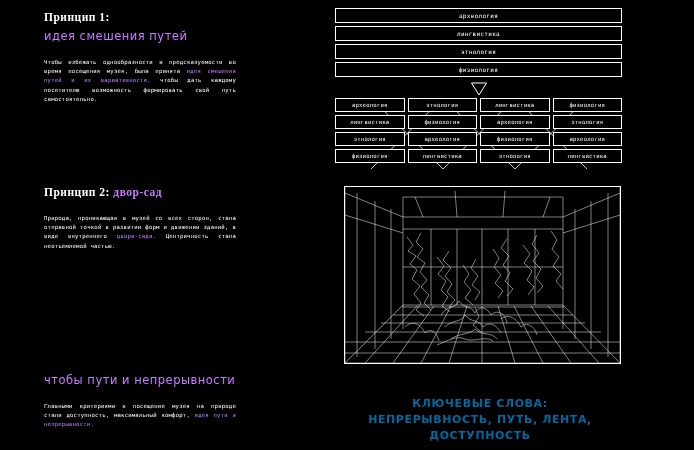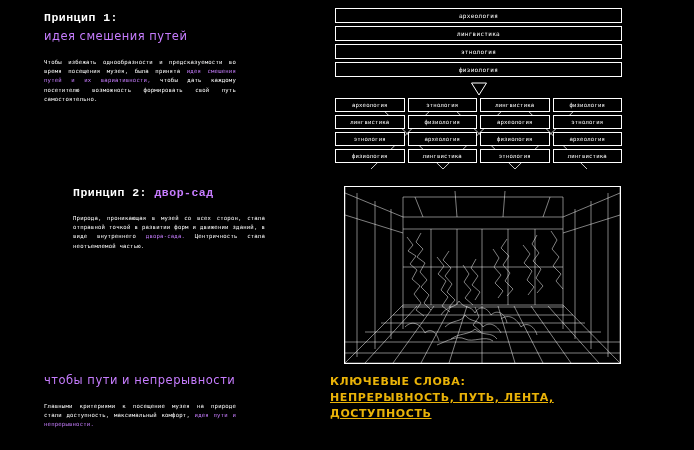--- a/index.html
+++ b/index.html
@@ -18,25 +18,25 @@
   }
 
   
   .left-col {
     position: absolute;
     left: 44px; top: 0;
     width: 250px; height: 450px;
   }
   .principle { position: absolute; width: 250px; }
   .p1 { top: 10px; }
-  .p2 { top: 185px; margin-left: 29px; }
+  .p2 { top: 185px; }
   .p3 { top: 373px; }
 
   .p-title {
-    font-family: Liberation Mono, monospace;
+    font-family: Liberation Serif, serif;
     font-weight: bold;
     font-size: 11.5px;
     letter-spacing: 0.5px;
     color: #ffffff;
     margin: 0 0 4px 0;
     line-height: 15px;
   }
   .p-title .accent { color: #c77dff; }
   .p-title-2 {
     font-family: "DejaVu Sans", sans-serif;
@@ -126,30 +126,30 @@
     left: 9px; top: 186px;
     width: 277px; height: 178px;
     border: 1px solid #ffffff;
     background: #000;
   }
   .illus svg { display: block; }
 
   
   .keywords {
     position: absolute;
-    left: -5px; top: 374px;
+    left: -5px; top: 396px;
     width: 300px;
-    text-align: left;
+    text-align: center;
     font-family: "DejaVu Sans", sans-serif;
     font-weight: bold;
-    color: #eab308;
+    color: #0369a1;
     letter-spacing: 0.6px;
   }
   .kw-title { font-size: 11px; line-height: 16px; }
-  .kw-list { font-size: 11px; line-height: 16px; text-decoration: underline; }
+  .kw-list { font-size: 11px; line-height: 16px; }
 </style>
 </head>
 <body>
 
 <div class="page">
 
   <div class="left-col">
 
     <div class="principle p1">
       <div class="p-title">Принцип 1:</div>

